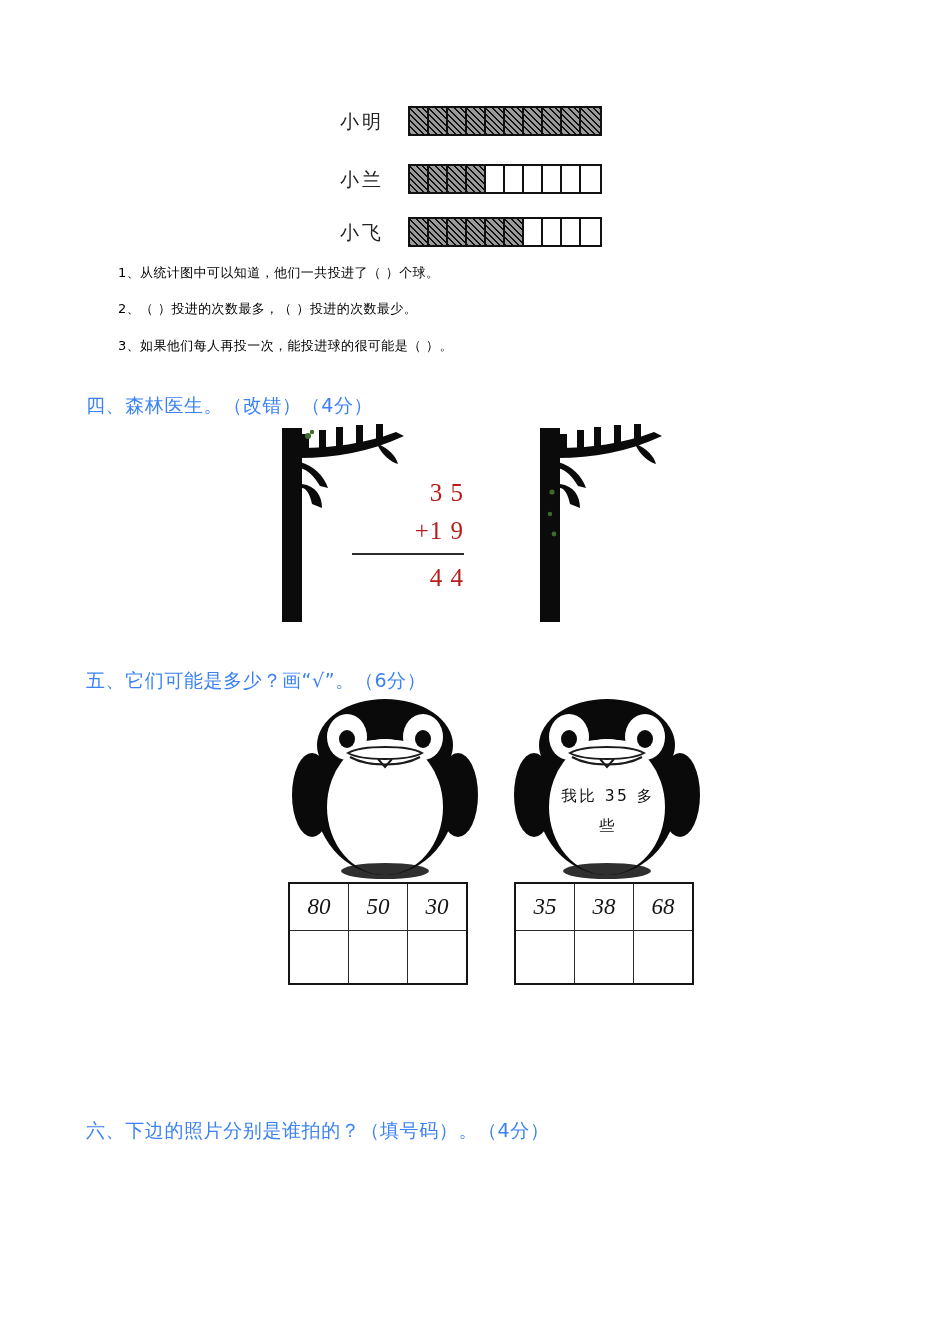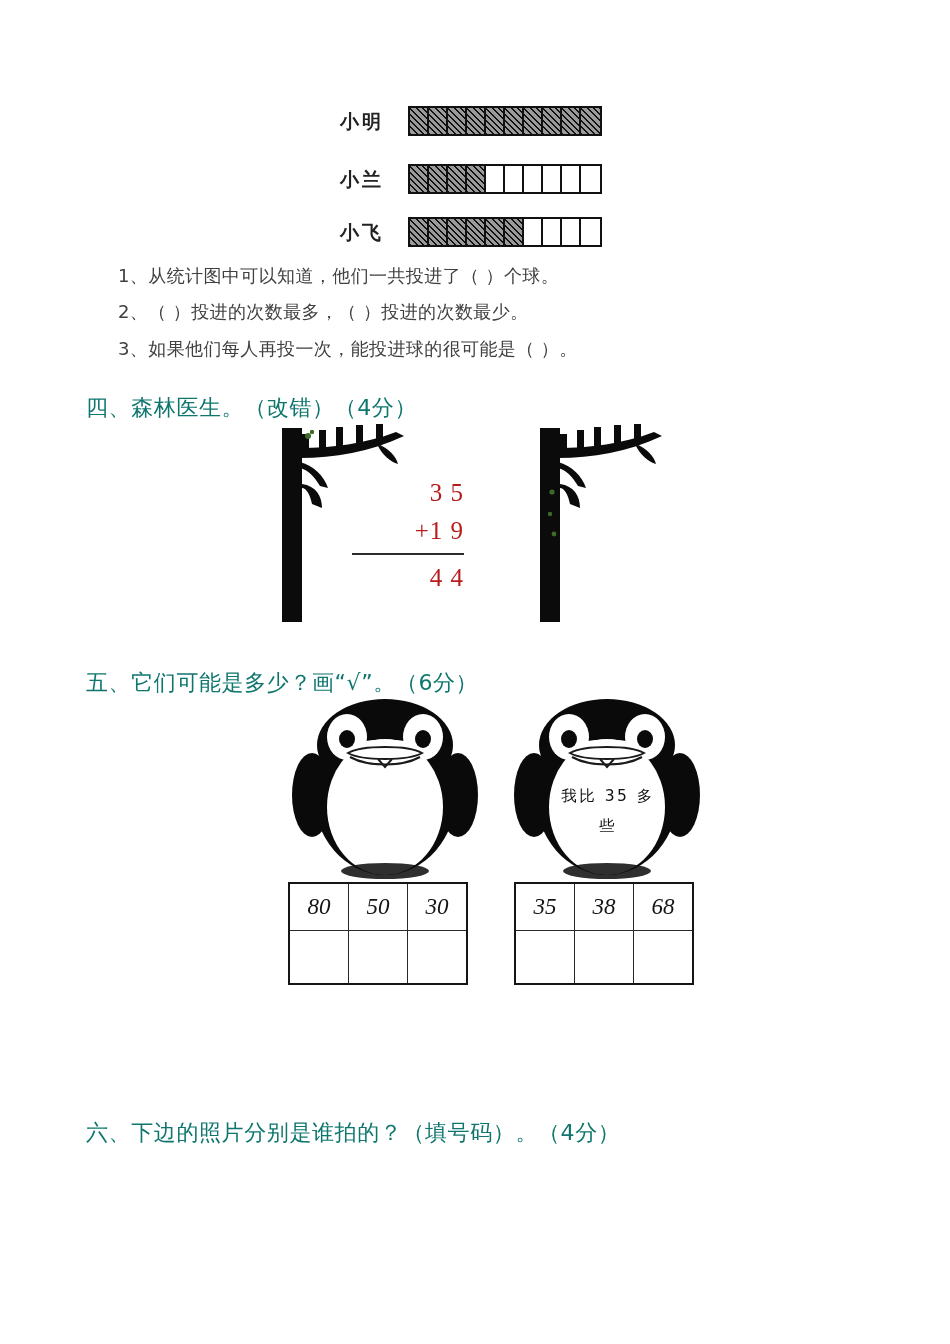--- a/index.html
+++ b/index.html
@@ -13,21 +13,21 @@
     position: relative;
     font-family: "Liberation Serif", "DejaVu Serif", serif;
     color: #1a1a1a;
     overflow: hidden;
   }
 
   
   .abs { position: absolute; }
 
   
-  #chart-area { left: 0; top: 96px; width: 950px; height: 170px; font-weight: bold; }
+  #chart-area { left: 0; top: 96px; width: 950px; height: 170px; }
 
   .chart-row {
     position: absolute;
     left: 340px;
     height: 34px;
     display: flex;
     align-items: center;
   }
   .chart-row-label {
     width: 62px;
@@ -58,33 +58,33 @@
     background-color: #9a9a9a;
     background-image: repeating-linear-gradient(
         45deg,
         #111 0px, #111 1.4px,
         rgba(255,255,255,0) 1.4px, rgba(255,255,255,0) 4.4px);
   }
 
   
   .qline {
     position: absolute;
-    font-size: 18px;
+    font-size: 13px;
     font-family: "DejaVu Sans", sans-serif;
-    color: #404040;
+    color: #000000;
     white-space: nowrap;
     letter-spacing: 0.4px;
   }
 
   
   .section-heading {
     position: absolute;
-    font-size: 22px;
+    font-size: 19px;
     font-family: "DejaVu Sans", sans-serif;
-    color: #0f766e;
+    color: #3b82f6;
     white-space: nowrap;
     letter-spacing: 0.6px;
   }
 
   
   .tree-sum-group { position: absolute; width: 230px; height: 200px; }
   .tree-svg { position: absolute; left: 0; top: 0; }
   .sum-block {
     position: absolute;
     left: 88px;

